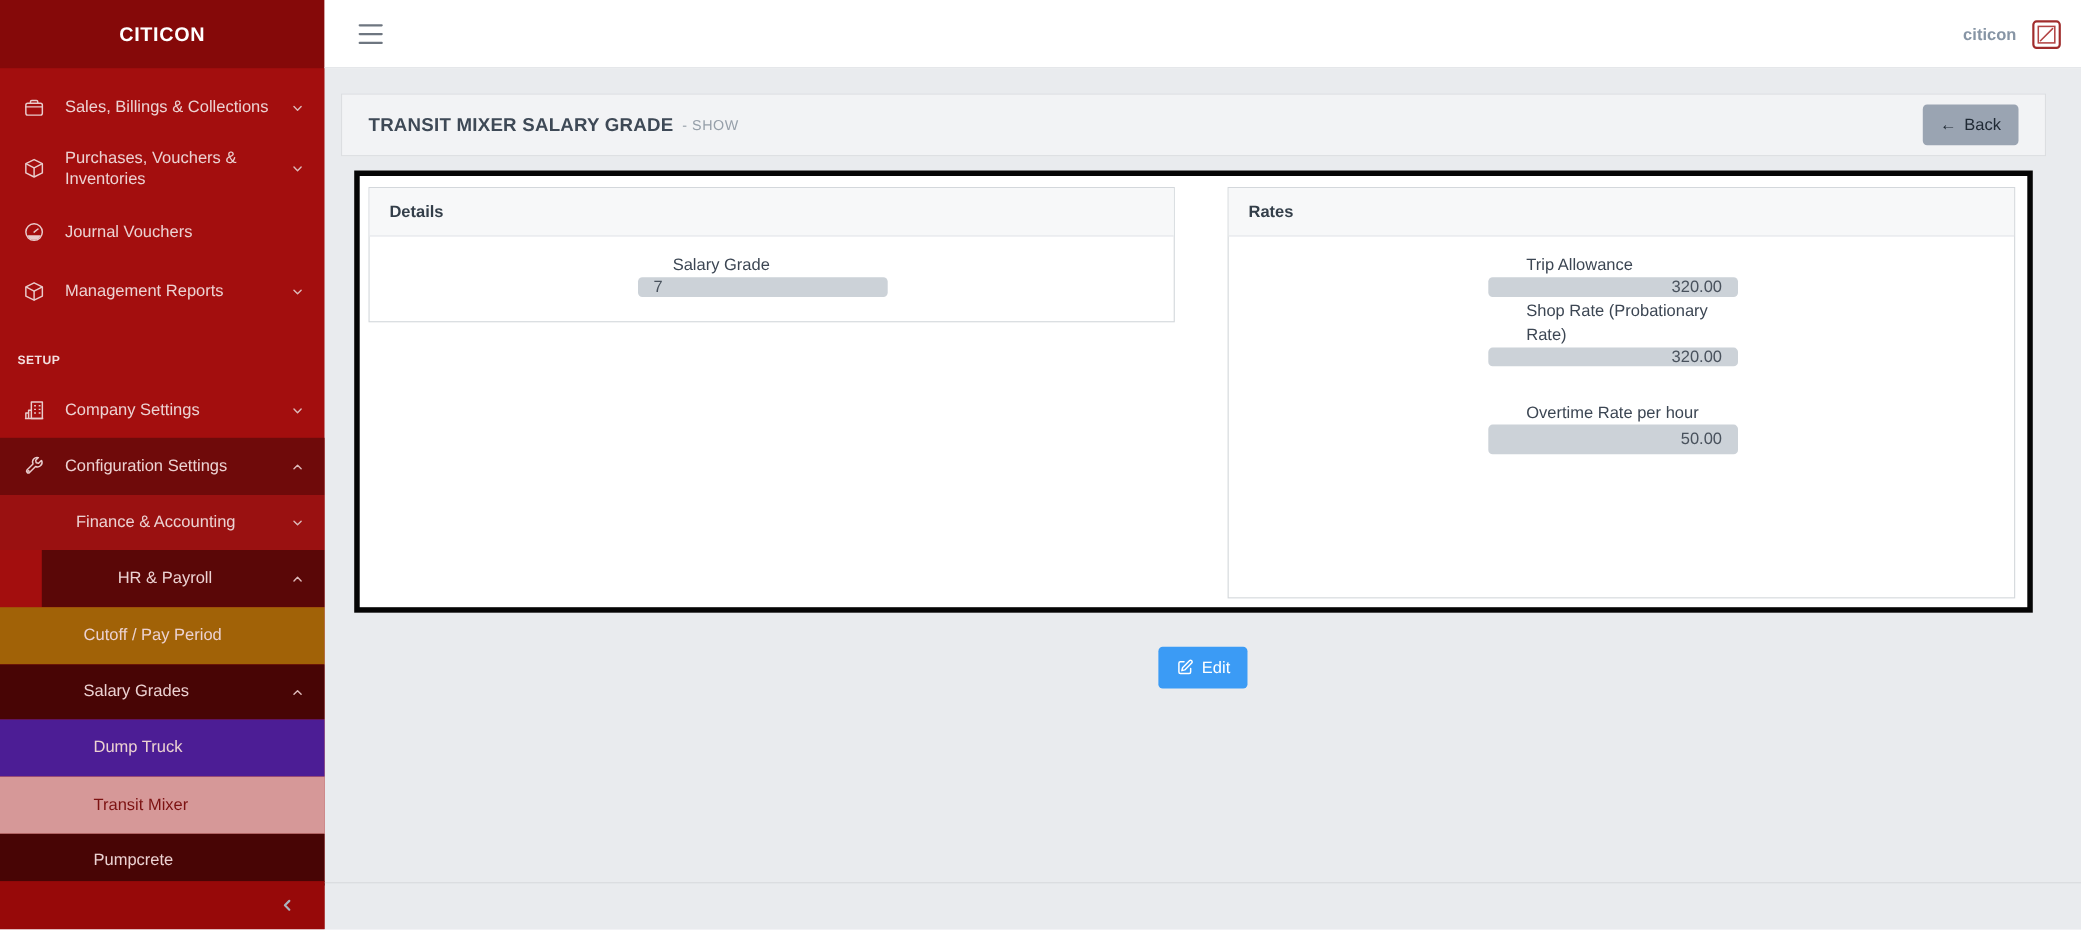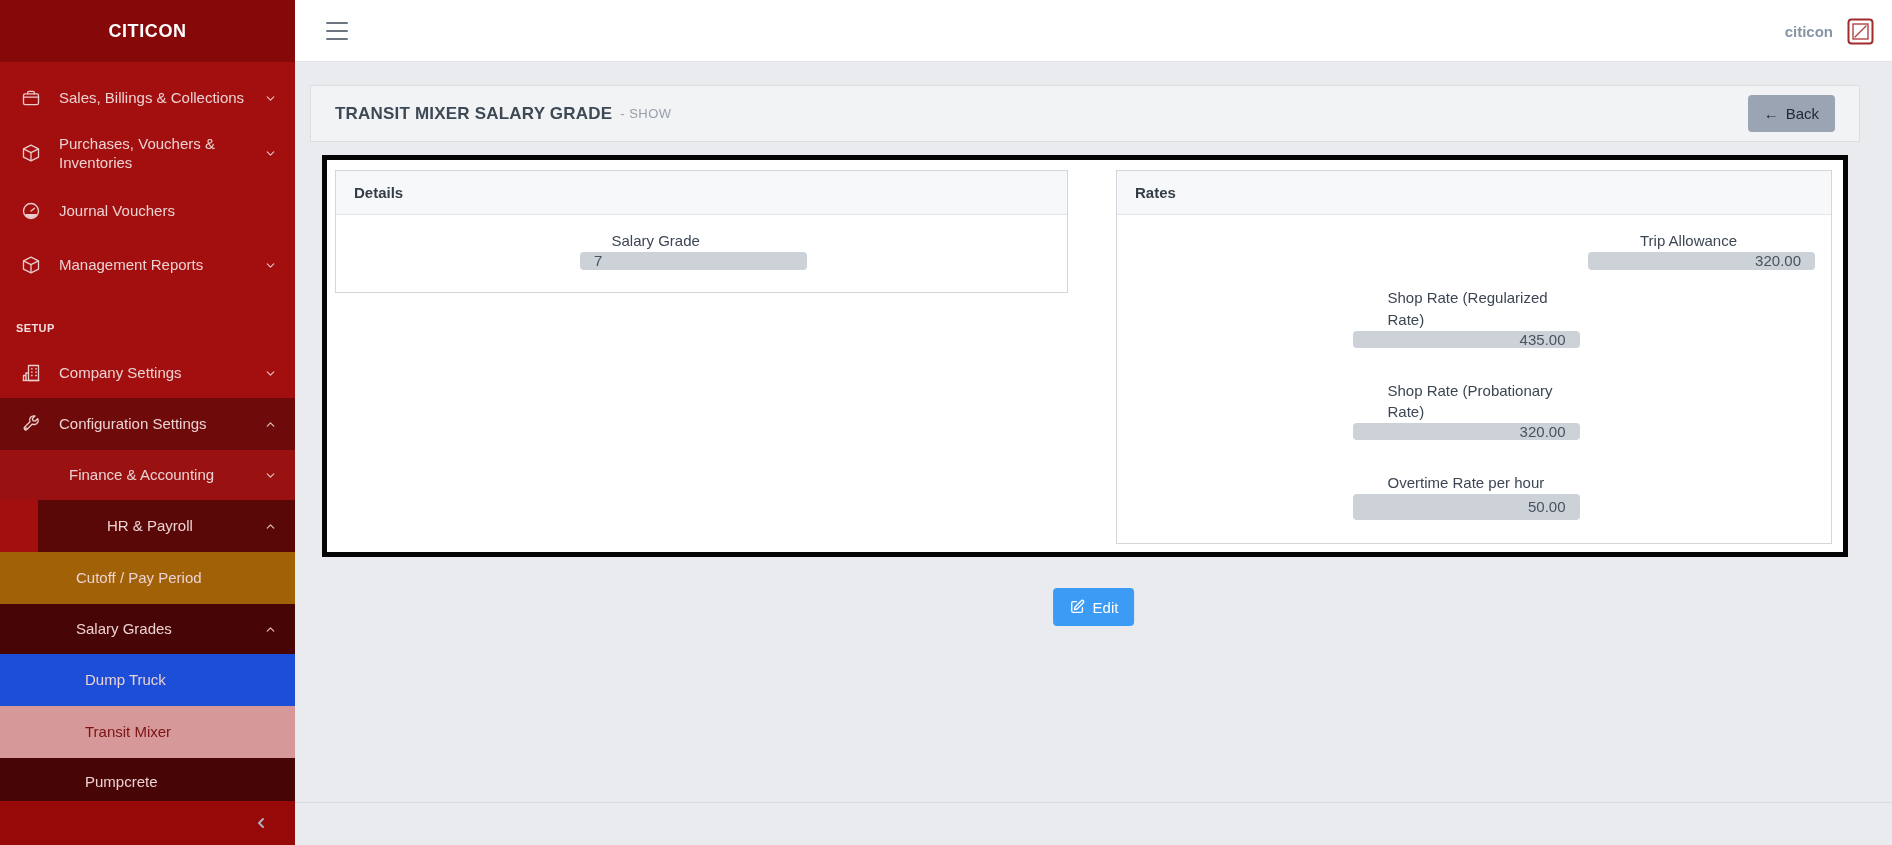--- a/index.html
+++ b/index.html
@@ -24,21 +24,21 @@
   .lv3 .sb-label { margin-left:76px; }
   .lv4 .sb-label { margin-left:85px; }
   .h48{height:48px} .h50{height:50px} .h52{height:52px} .h54{height:54px} .h62{height:62px}
   .setup-label { margin:26px 0 0 16px; height:20px; color:#f3dede; font-size:11px; font-weight:bold; letter-spacing:.4px; display:flex; align-items:center; cursor:default; }
   .gap10 { margin-top:10px; }
   .row-config  { background:#6f0a0a; }
   .row-finance { background:#9a1111; }
   .row-hr      { background:#5a0707;margin-left:38px; }
   .row-cutoff  { background:#a16207; }
   .row-salary  { background:#480505; }
-  .row-dump    { background:#1d4ed8; }
+  .row-dump    { background:#4c1d95; }
   .row-active  { background:#d69898; color:#7c1212; }
   .row-pump    { background:#480505; height:47px; }
   .sb-footer {
     position:absolute; bottom:0; left:0; width:295px; height:44px; background:#970909; z-index:6;
     display:flex; align-items:center; justify-content:flex-end; padding-right:26px; color:#a9b2bd; cursor:pointer;
   }
   
   .navbar { position:absolute; left:295px; top:0; width:1597px; height:62px; background:#ffffff; border-bottom:1px solid #e3e5e8; }
   .hamburger { position:absolute; left:31px; top:22px; width:22px; height:18px; display:flex; flex-direction:column; justify-content:space-between; cursor:pointer; }
   .hamburger span { display:block; height:2px; background:#6e7680; border-radius:1px; }
@@ -60,21 +60,21 @@
   .black-box { position:absolute; left:27px; top:93px; width:1526px; height:402px; background:#ffffff; border:5px solid #050505; }
   .panel { position:absolute; background:#ffffff; border:1px solid #d3d7db; }
   .panel-details { left:40px; top:108px; width:733px; height:123px; }
   .panel-rates   { left:821px; top:108px; width:716px; height:374px; }
   .panel-header {
     height:44px; display:flex; align-items:center; padding:0 18px; font-weight:bold; font-size:15px;
     color:#333e49; background:#f7f8f9; border-bottom:1px solid #e3e6e9;
   }
   .panel-body { padding:15px 16px 0 0; }
   .field-row { display:flex; align-items:center;flex-direction:column; }
-  .mb1 { margin-bottom:17px;align-items:flex-end; } .mb2 { margin-bottom:32px; }
+  .mb1 { margin-bottom:2px; } .mb2 { margin-bottom:32px; }
   .field-label { width:193px; padding-left:18px; font-size:15px; color:#3c4653; line-height:1.45; }
   .panel-details .field-label { width:200px; }
   .field-input {
     flex:1; height:40px; background:#ccd2d8; border:none; border-radius:4px;
     font-size:15px; color:#49525d; padding:0 14px; font-family:inherit;
   }
   .num { text-align:right; }
   .edit-btn {
     position:absolute; top:526px; left:50%; transform:translateX(-50%);
     background:#3b9bf5; color:#fff; border:none; border-radius:4px; padding:0 16px; height:38px;
@@ -285,24 +285,20 @@
 
     <section class="panel panel-rates">
       <div class="panel-header">Rates</div>
       <div class="panel-body">
 
         <div class="field-row mb1" style="min-height:40px">
           <div class="field-label">Trip Allowance</div>
           <input class="field-input num" disabled="" value="320.00" style="">
         </div>
 
-        <div class="field-row mb2" style="min-height:48px">
-          <div class="field-label">Shop Rate (Regularized Rate)</div>
-          <input class="field-input num" disabled="" value="435.00" style="">
-        </div>
 
         <div class="field-row mb2" style="min-height:48px">
           <div class="field-label">Shop Rate (Probationary Rate)</div>
           <input class="field-input num" disabled="" value="320.00" style="">
         </div>
 
         <div class="field-row" style="min-height:48px">
           <div class="field-label">Overtime Rate per hour</div>
           <input class="field-input num" disabled="" value="50.00" style="">
         </div>

